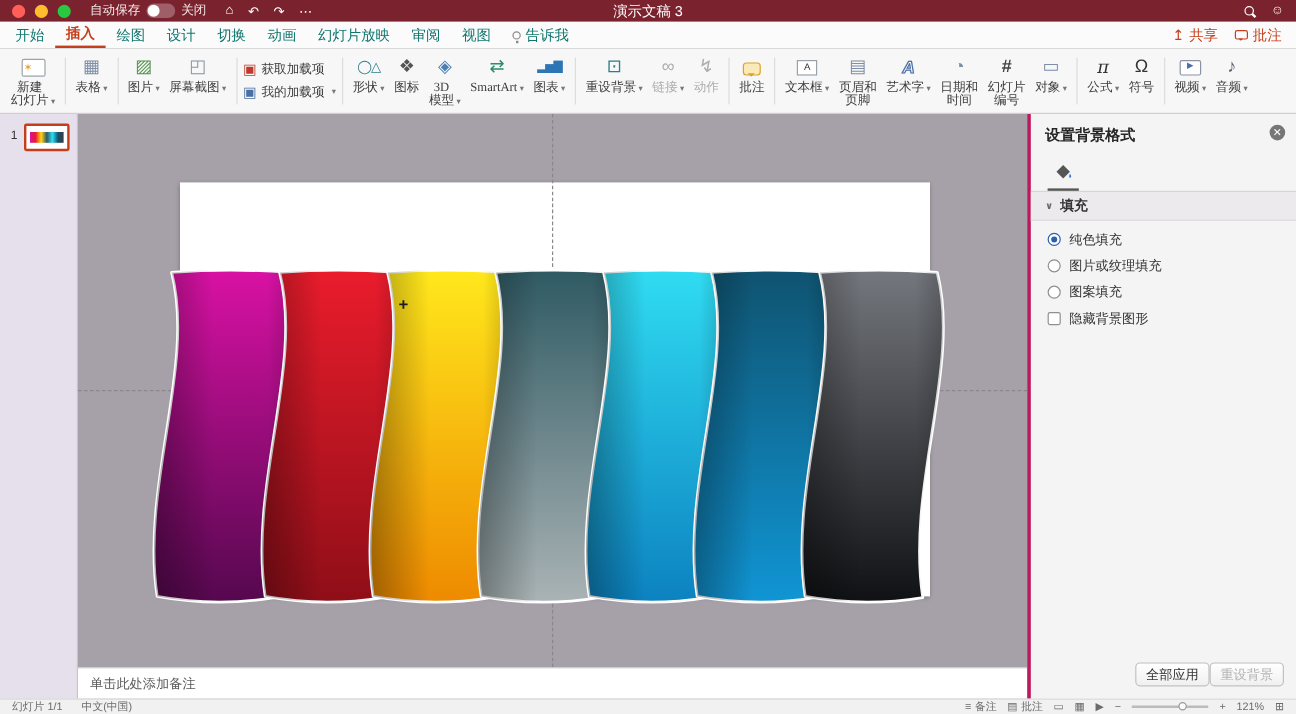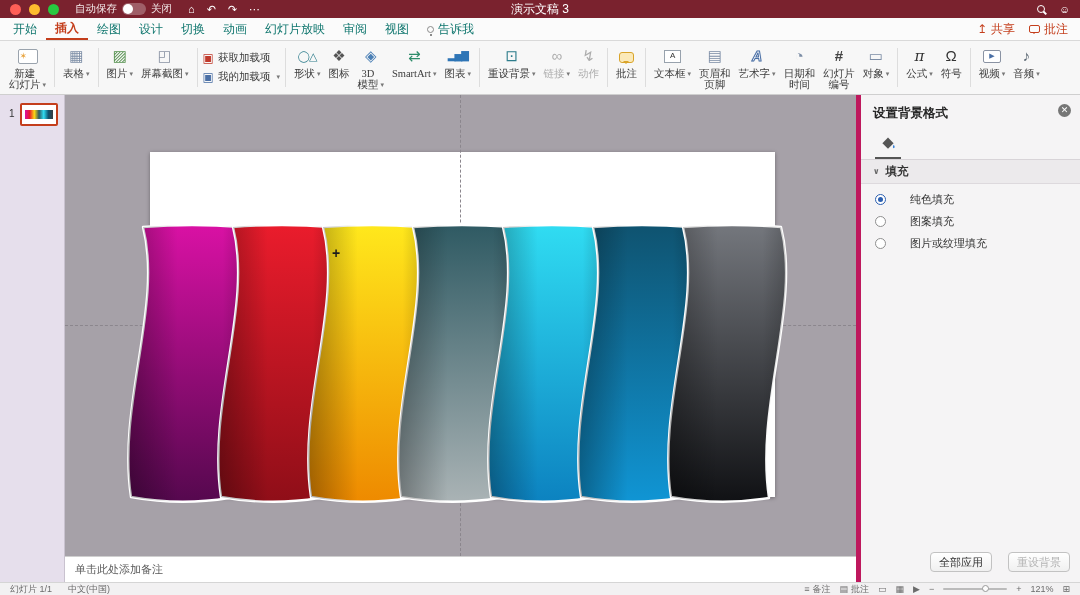--- a/index.html
+++ b/index.html
@@ -75,41 +75,41 @@
   .canvas { flex:1; background:#a6a1a8; position:relative; overflow:hidden; }
   .slidepage { position:absolute; left:85px; top:57px; width:625px; height:345px; background:#fff; box-shadow:0 1px 4px rgba(0,0,0,.35); }
   .guide-v { position:absolute; left:395px; top:0; bottom:0; width:0; border-left:1px dashed #8b868d; }
   .guide-h { position:absolute; top:230px; left:0; right:0; height:0; border-top:1px dashed #8b868d; }
   .ribbons-svg { position:absolute; inset:0; }
   .crosshair { position:absolute; left:267px; top:150px; color:#1c1c1c; font-size:14px; font-weight:bold; }
 
   .notesbar { height:26px; background:#fff; border-top:1px solid #cfcfcf; display:flex; align-items:center; padding:0 10px; font-size:11px; color:#595959; flex:0 0 26px; }
 
   
-  .formatpanel { width:224px; background:#f5f4f5; border-left:5px solid #be185d; position:relative; font-size:11px; color:#333; flex:0 0 224px; }
+  .formatpanel { width:224px; background:#f5f4f5; border-left:3px solid #be185d; position:relative; font-size:11px; color:#333; flex:0 0 224px; }
   .fp-header { font-size:12.5px; font-weight:bold; padding:10px 12px 8px; color:#262626; }
   .fp-close { position:absolute; top:9px; right:9px; width:13px; height:13px; border-radius:50%; background:#767676; color:#fff; font-size:9px; line-height:13px; text-align:center; }
   .fp-tabs { padding:4px 14px 0; border-bottom:1px solid #d8d4d8; }
   .fp-tab { display:inline-flex; padding:2px 5px 5px; border-bottom:2px solid #555; }
   .fp-section { background:#eceaec; border-bottom:1px solid #ddd9dd; padding:4px 12px; font-size:11.5px; font-weight:bold; color:#333; display:flex; align-items:center; gap:6px; }
   .chev { font-size:8px; color:#666; }
   .fp-options { padding:8px 14px 4px; display:flex; flex-direction:column; gap:7px; }
-  .opt { display:flex; align-items:center; gap:24px; }
+  .opt { display:flex; align-items:center; gap:7px; }
   .radio { width:11px; height:11px; border:1px solid #8f8f8f; border-radius:50%; background:#fff; position:relative; flex:0 0 11px; }
   .radio.sel { border-color:#2b5fb0; }
   .radio.sel::after { content:""; position:absolute; left:2px; top:2px; width:5px; height:5px; border-radius:50%; background:#2b5fb0; }
   .checkbox { width:11px; height:11px; border:1px solid #8f8f8f; border-radius:2px; background:#fff; flex:0 0 11px; }
   .fp-row { display:flex; align-items:center; padding:6px 14px 2px; gap:8px; }
   .colorbtn { margin-left:auto; width:36px; height:19px; border:1px solid #bdbdbd; border-radius:3px; background:linear-gradient(#fff,#efefef); display:flex; align-items:center; justify-content:center; gap:3px; }
   .slider { flex:1; height:3px; background:#c6c6c6; border-radius:2px; position:relative; margin-left:4px; }
   .knob { position:absolute; left:-1px; top:-4px; width:11px; height:11px; border-radius:50%; background:#fdfdfd; border:1px solid #9f9f9f; box-shadow:0 1px 1px rgba(0,0,0,.25); }
   .spin { width:40px; height:18px; border:1px solid #bdbdbd; background:#fff; border-radius:3px; display:flex; align-items:center; }
   .spin .val { flex:1; text-align:right; padding-right:3px; font-size:10px; color:#222; }
   .spin .arrows { width:11px; display:flex; flex-direction:column; align-items:center; justify-content:center; font-size:5px; color:#666; border-left:1px solid #ddd; line-height:5px; height:100%; }
-  .fp-buttons { position:absolute; bottom:10px; right:10px; display:flex; gap:16px; }
+  .fp-buttons { position:absolute; bottom:10px; right:10px; display:flex; gap:0; }
   .fpbtn { min-width:58px; height:20px; border:1px solid #c2c2c2; border-radius:4px; background:linear-gradient(#ffffff,#f0f0f0); font-size:11px; color:#333; display:flex; align-items:center; justify-content:center; padding:0 8px; }
   .fpbtn.disabled { color:#b3b3b3; }
 
   
   .statusbar { height:13px; background:#f2f1f2; border-top:1px solid #d5d5d5; display:flex; align-items:center; padding:0 10px; font-size:9px; color:#6b6b6b; gap:16px; overflow:hidden; flex:0 0 13px; }
   .sb-right { margin-left:auto; display:flex; align-items:center; gap:9px; }
   .sb-item { display:flex; align-items:center; gap:3px; }
   .zslider { width:64px; height:2px; background:#bbb; position:relative; border-radius:1px; }
   .zknob { position:absolute; left:60%; top:-3px; width:7px; height:7px; border-radius:50%; background:#fcfcfc; border:1px solid #999; }
 </style>
@@ -495,25 +495,29 @@
         <span class="chev">∨</span>
         <span>填充</span>
       </div>
       <div class="fp-options">
         <div class="opt">
           <span class="radio sel"></span>
           <span>纯色填充</span>
         </div>
         <div class="opt">
           <span class="radio"></span>
+          <span>图片或纹理填充</span>
+        </div>
+        <div class="opt">
+          <span class="radio"></span>
           <span>图案填充</span>
         </div>
         <div class="opt">
-          <span class="radio"></span>
-          <span>图片或纹理填充</span>
+          <span class="checkbox"></span>
+          <span>隐藏背景图形</span>
         </div>
       </div>
       <div class="fp-buttons">
         <span class="fpbtn">全部应用</span>
         <span class="fpbtn disabled">重设背景</span>
       </div>
     </div>
   </div>
 
   <div class="statusbar">

